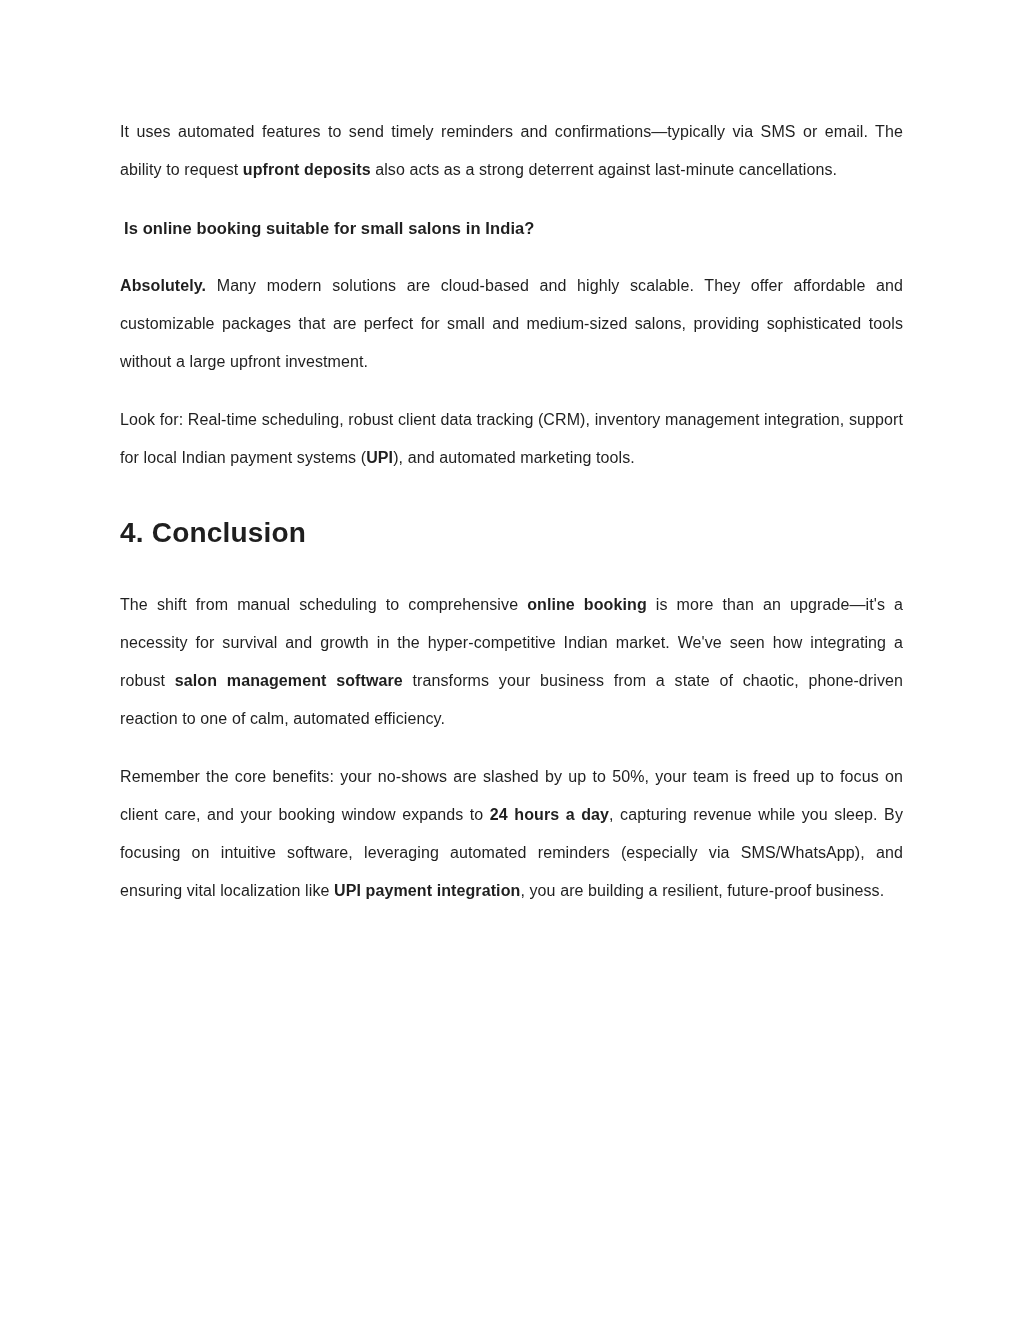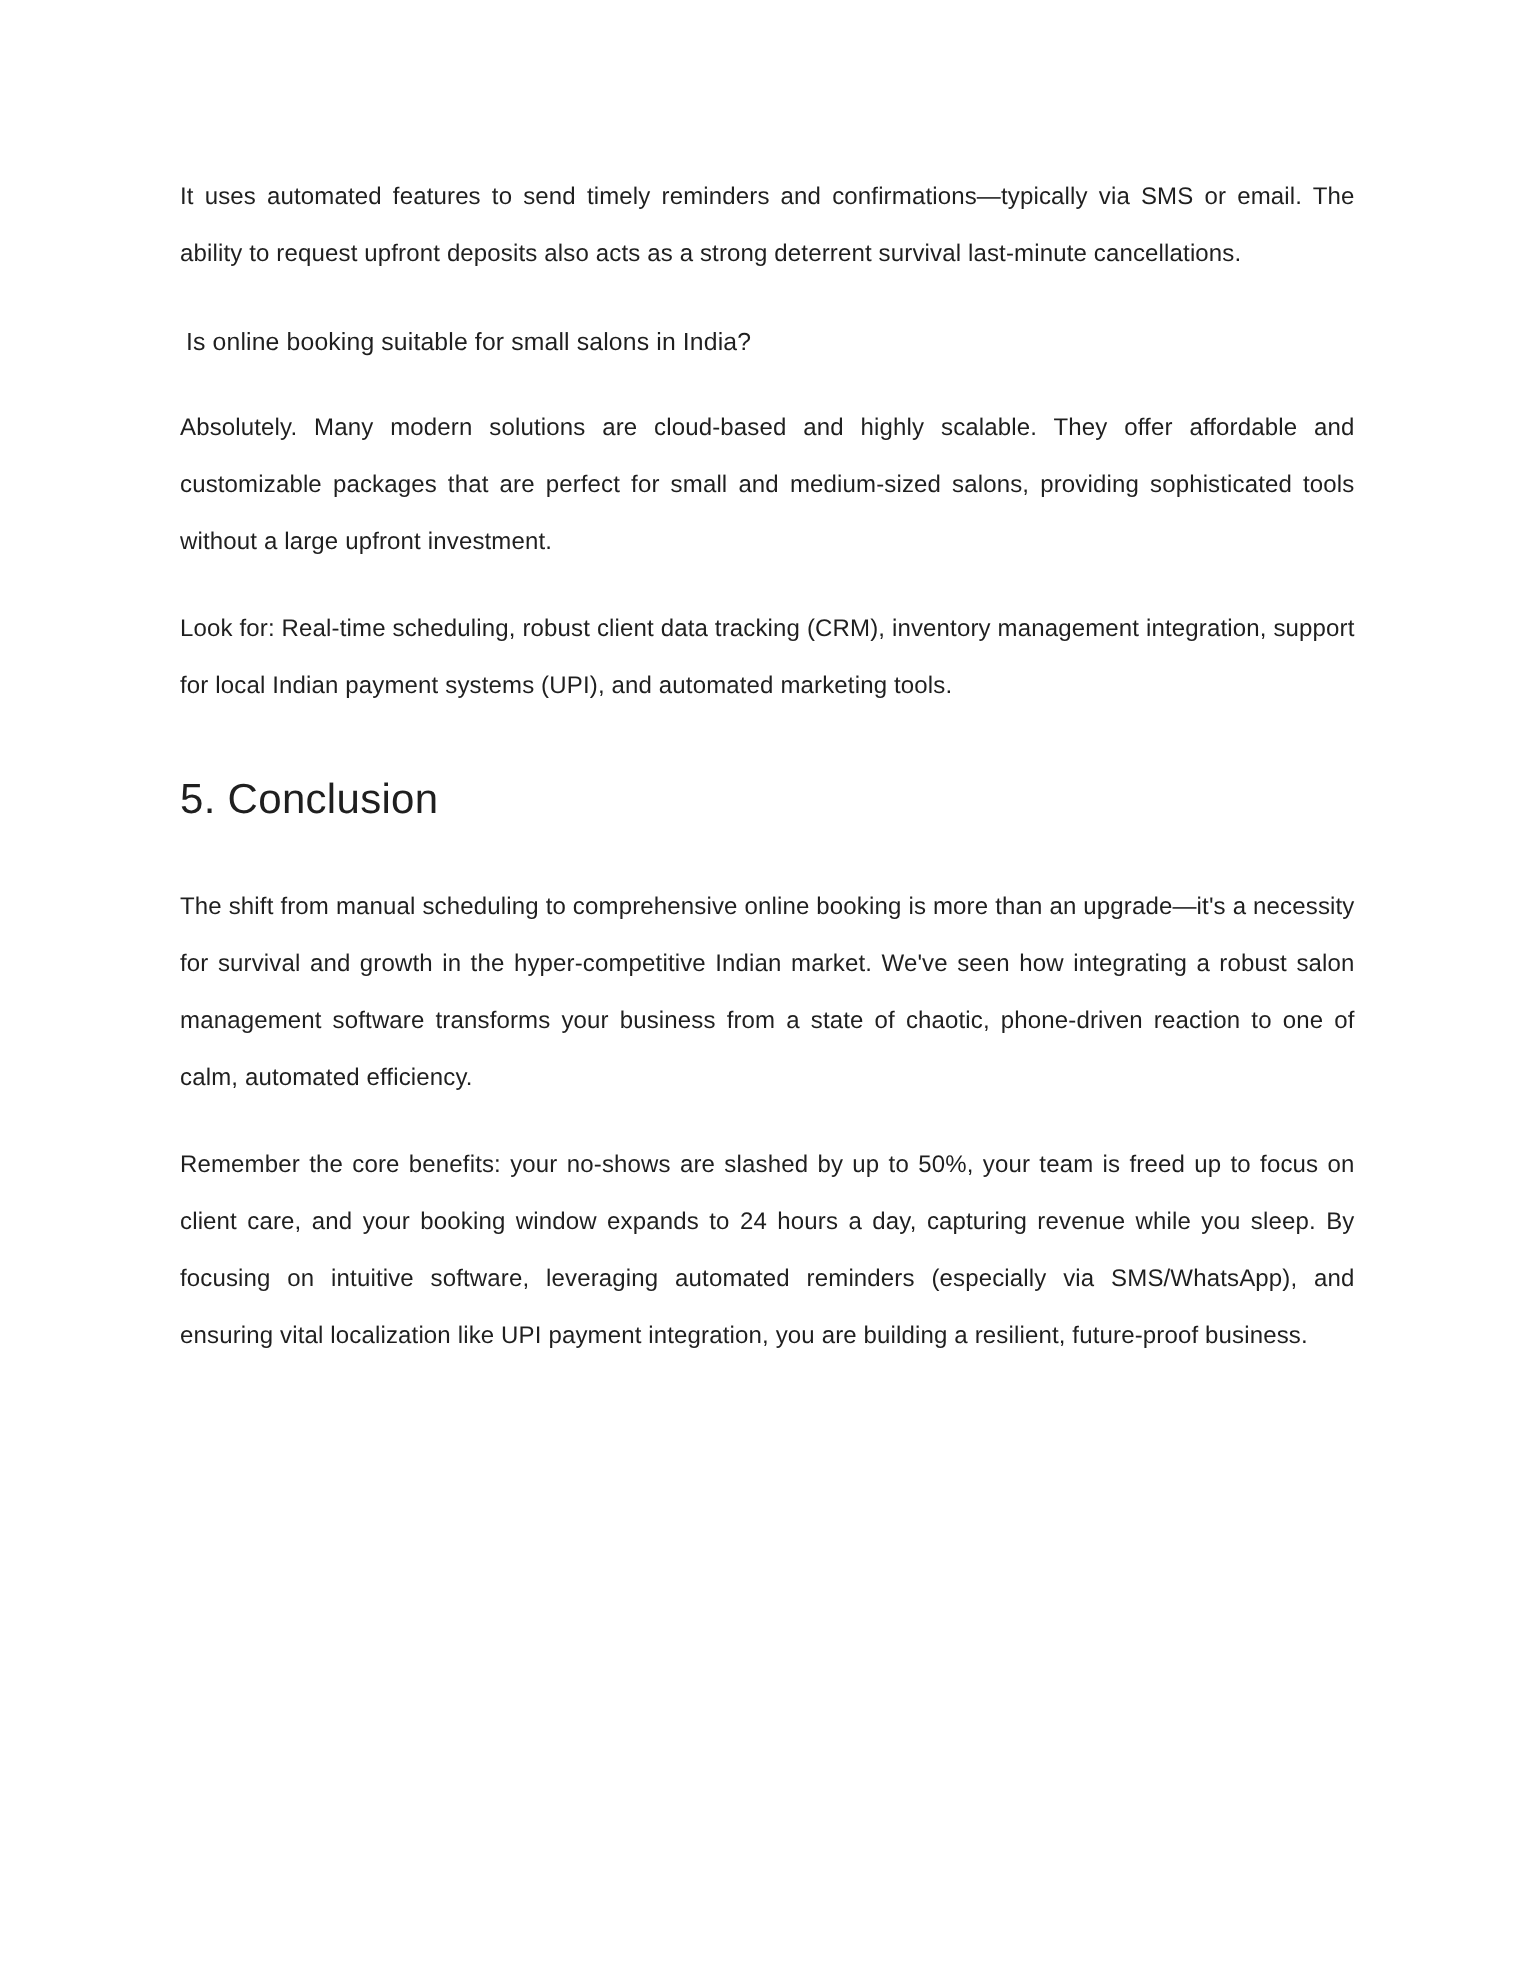--- a/index.html
+++ b/index.html
@@ -37,29 +37,29 @@
     letter-spacing: 0.1px;
   }
   .article h2 {
     font-size: 28px;
     line-height: 42px;
     font-weight: 700;
     margin: 35px 0 32px 0;
     letter-spacing: 0.2px;
   }
   .article strong {
-    font-weight: 400;
+    font-weight: 700;
   }
 </style>
 </head>
 <body style="color: rgb(31, 31, 31); background: rgb(255, 255, 255);">
 
 <main class="page">
   <article class="article" id="article">
-      <p><span>It uses automated features to send timely reminders and confirmations—typically via SMS or email. The ability to request </span><strong>upfront deposits</strong><span> also acts as a strong deterrent survival last-minute cancellations.</span></p>
+      <p><span>It uses automated features to send timely reminders and confirmations—typically via SMS or email. The ability to request </span><strong>upfront deposits</strong><span> also acts as a strong deterrent against last-minute cancellations.</span></p>
       <h3><strong>Is online booking suitable for small salons in India?</strong></h3>
       <p><strong>Absolutely.</strong><span> Many modern solutions are cloud-based and highly scalable. They offer affordable and customizable packages that are perfect for small and medium-sized salons, providing sophisticated tools without a large upfront investment.</span></p>
       <p><span>Look for: Real-time scheduling, robust client data tracking (CRM), inventory management integration, support for local Indian payment systems (</span><strong>UPI</strong><span>), and automated marketing tools.</span></p>
-      <h2><strong>5. Conclusion</strong></h2>
+      <h2><strong>4. Conclusion</strong></h2>
       <p><span>The shift from manual scheduling to comprehensive </span><strong>online booking</strong><span> is more than an upgrade—it's a necessity for survival and growth in the hyper-competitive Indian market. We've seen how integrating a robust </span><strong>salon management software</strong><span> transforms your business from a state of chaotic, phone-driven reaction to one of calm, automated efficiency.</span></p>
       <p><span>Remember the core benefits: your no-shows are slashed by up to 50%, your team is freed up to focus on client care, and your booking window expands to </span><strong>24 hours a day</strong><span>, capturing revenue while you sleep. By focusing on intuitive software, leveraging automated reminders (especially via SMS/WhatsApp), and ensuring vital localization like </span><strong>UPI payment integration</strong><span>, you are building a resilient, future-proof business.</span></p>
     </article>
 </main>
 
 </body></html>

